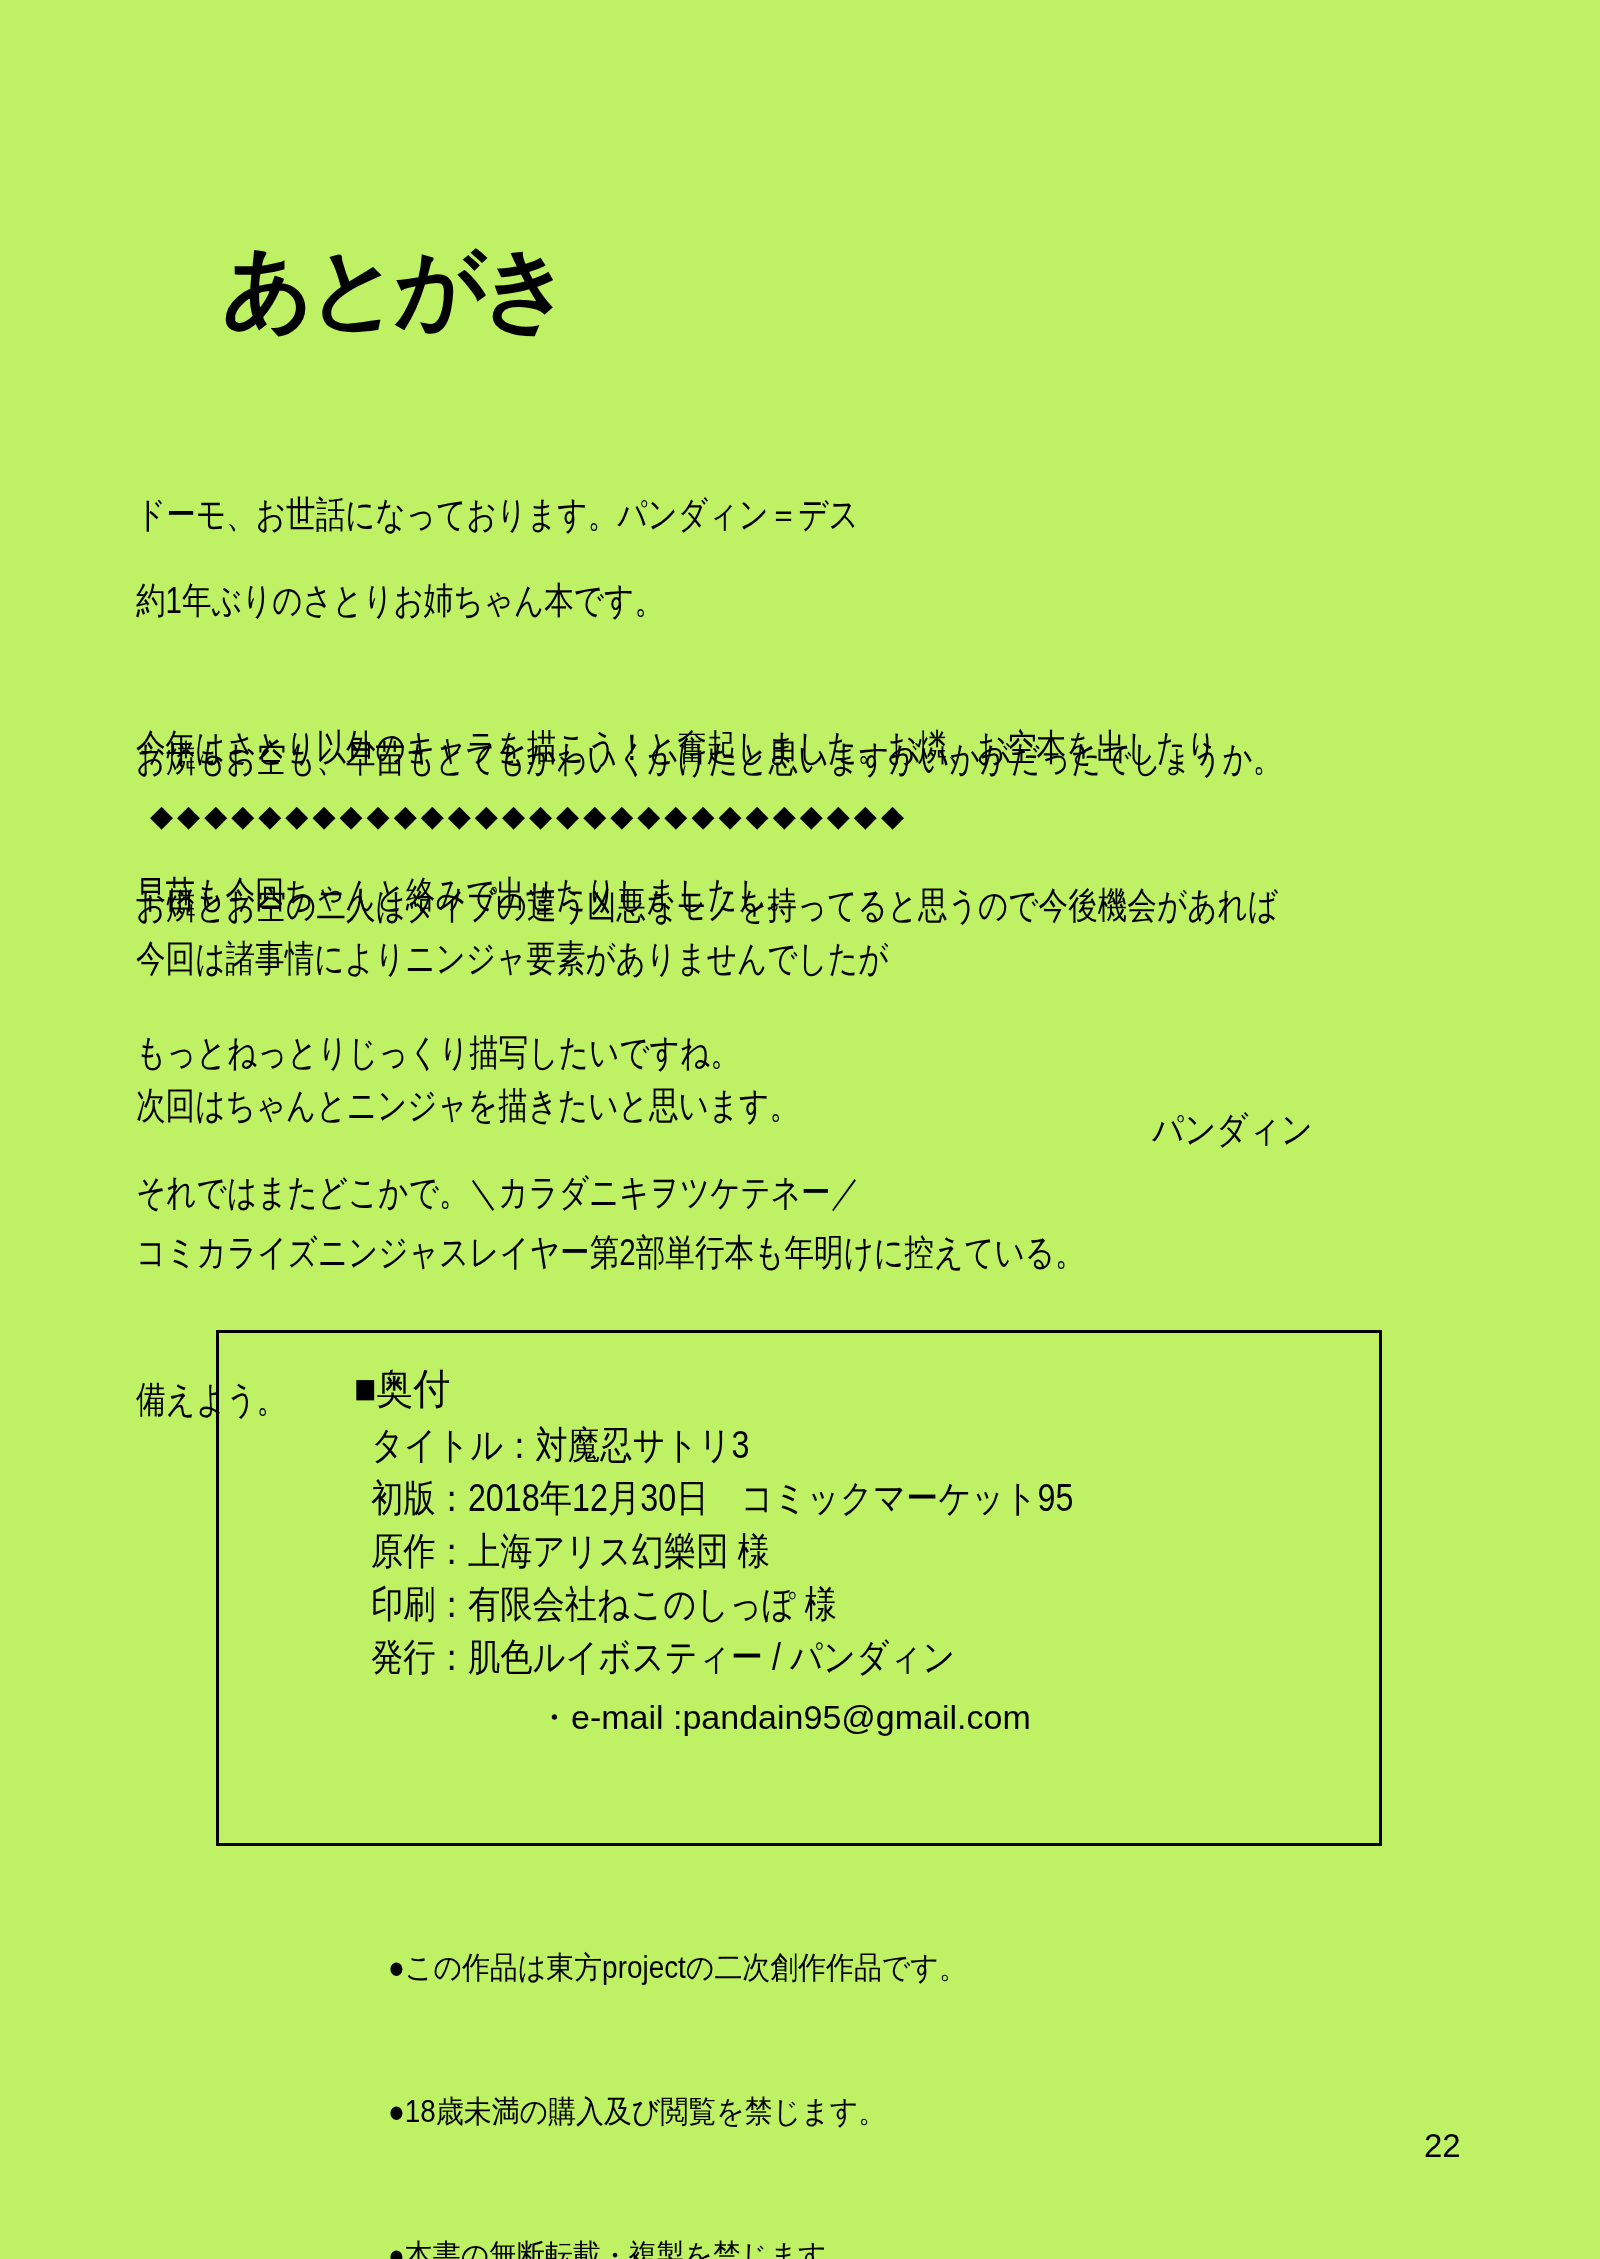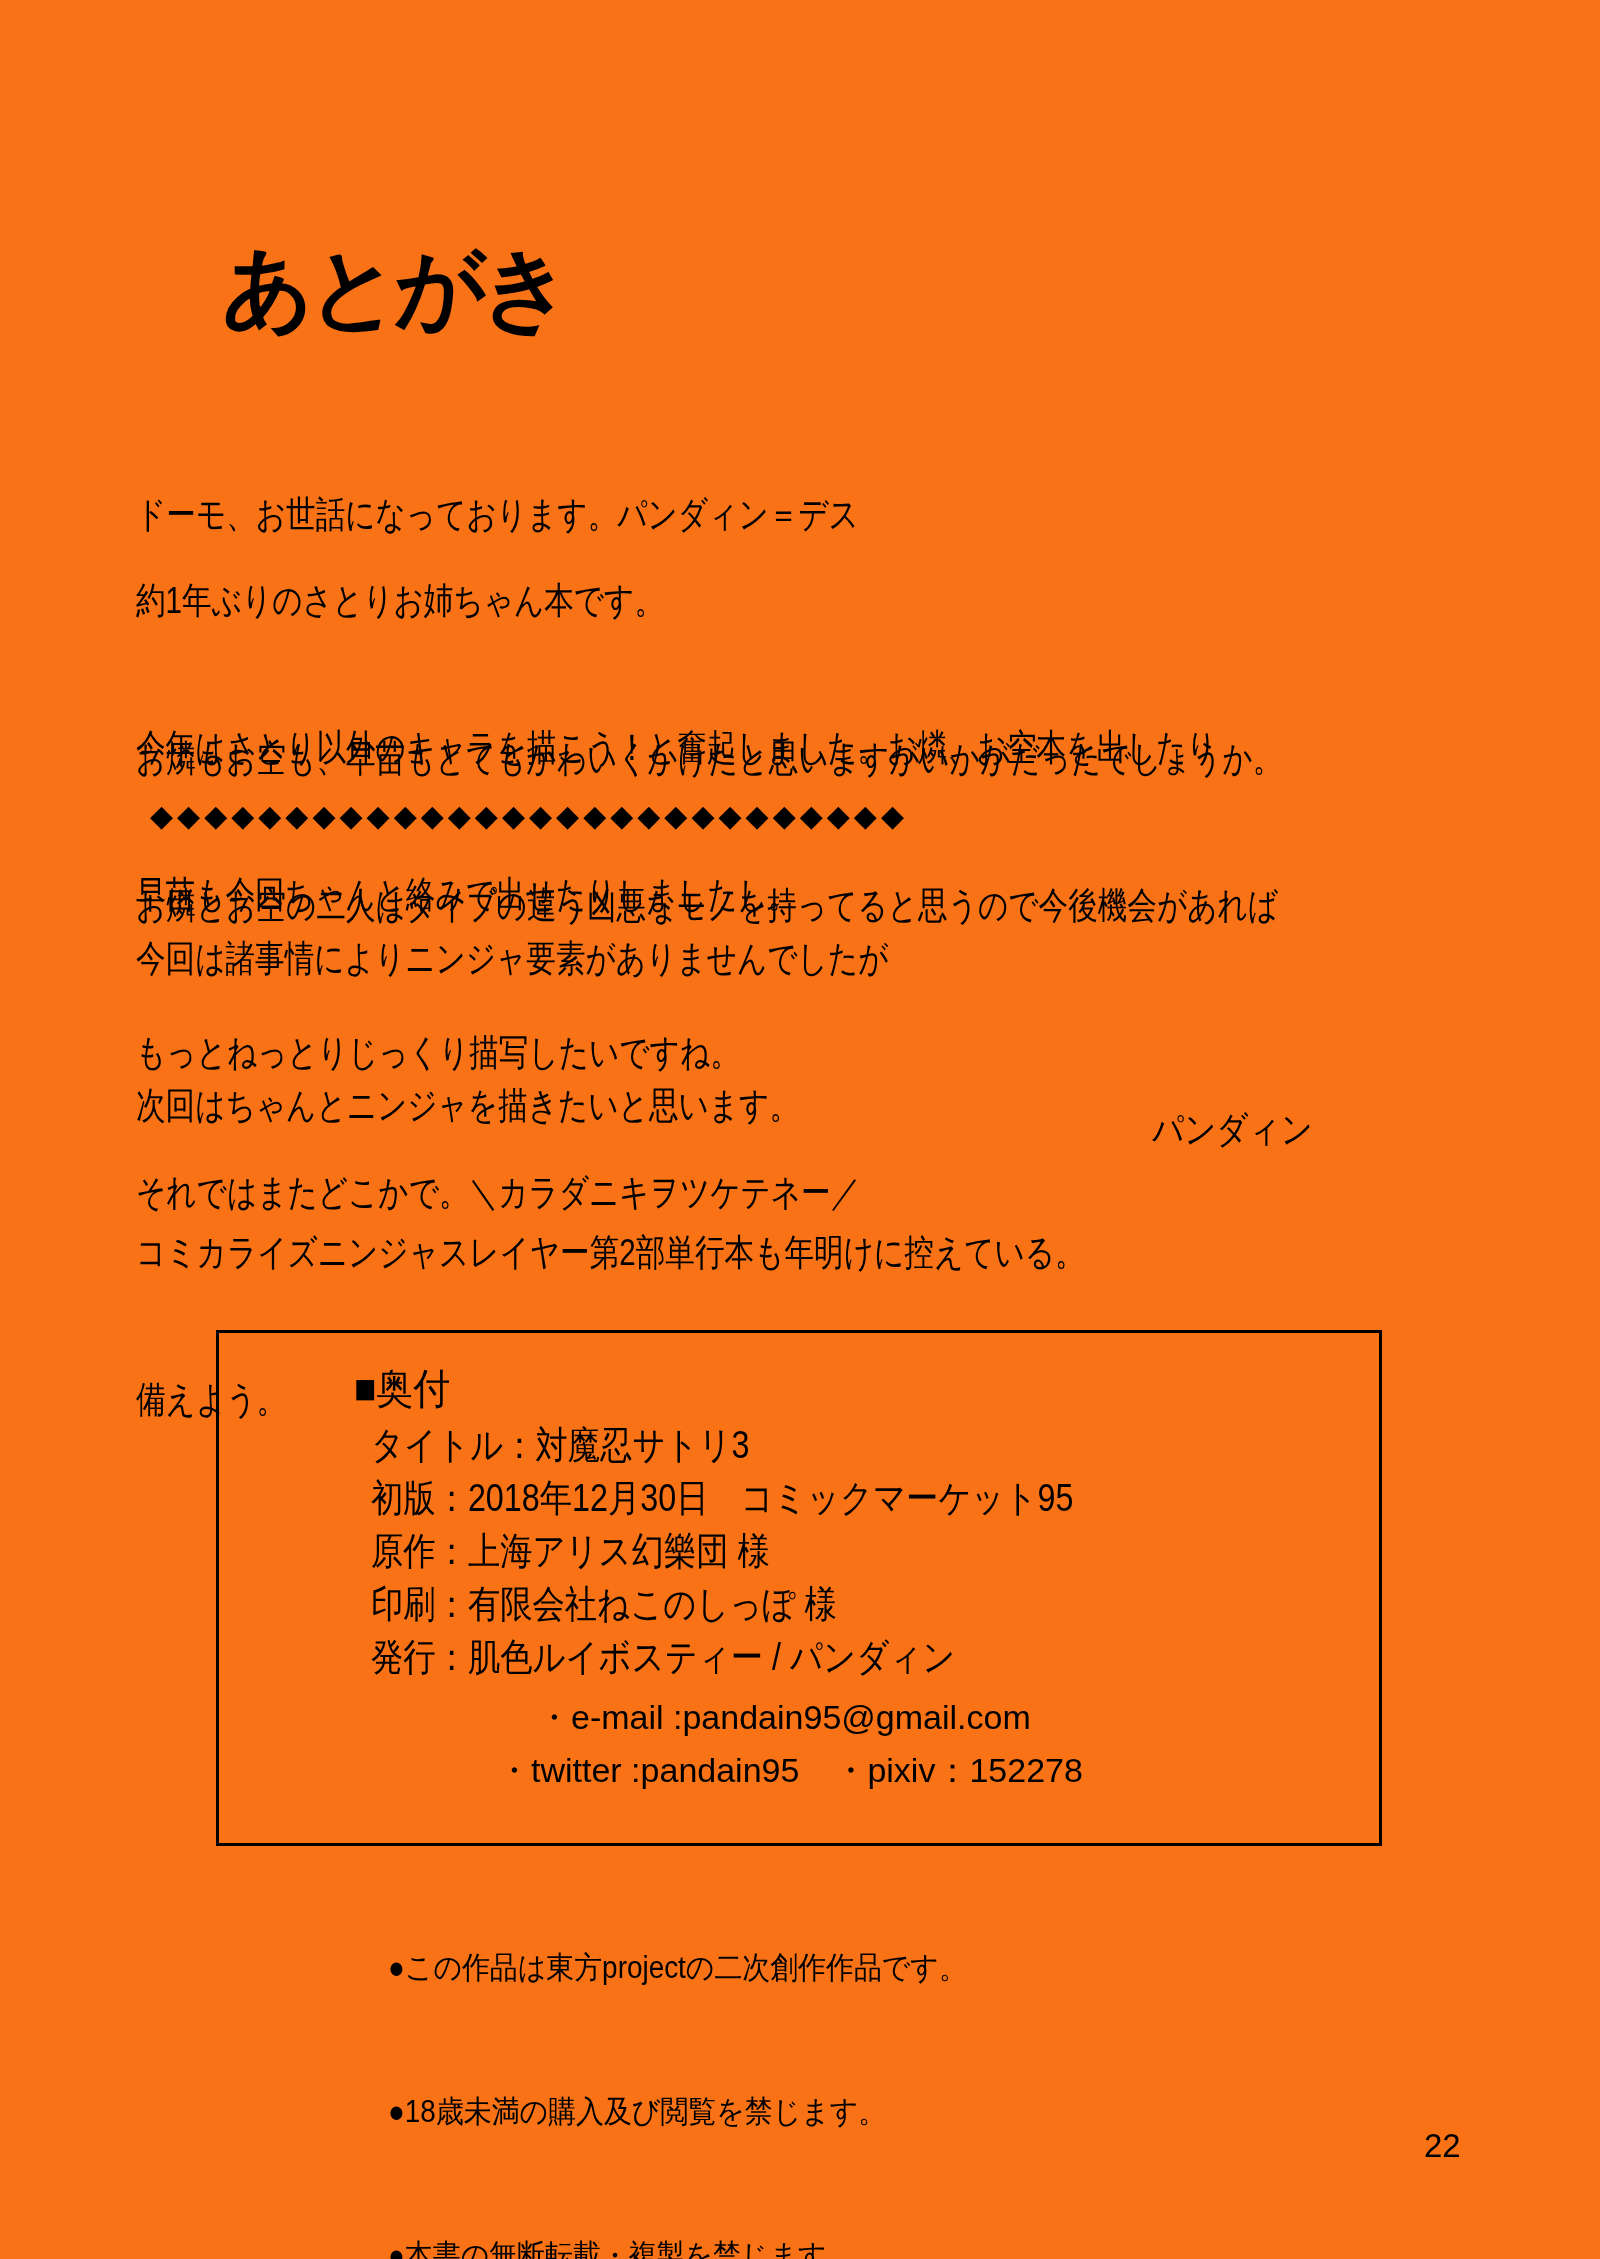--- a/index.html
+++ b/index.html
@@ -5,21 +5,21 @@
   html, body {
     margin: 0;
     padding: 0;
     background: #e8e8e8;
   }
   .page {
     position: relative;
     width: 1600px;
     height: 2259px;
     margin: 0 auto;
-    background: #f97316;
+    background: #bef264;
     color: #000000;
     font-family: "Liberation Sans", sans-serif;
     overflow: hidden;
   }
   .title {
     position: absolute;
     left: 222px;
     top: 176px;
     font-family: "DejaVu Serif", serif;
     font-weight: 700;
@@ -161,21 +161,20 @@
   <div class="signature">パンダィン</div>
 
   <div class="colophon-box">
     <div class="colophon-header">■奥付</div>
     <div class="colophon-row cr0">タイトル：対魔忍サトリ3</div>
     <div class="colophon-row cr1">初版：2018年12月30日　コミックマーケット95</div>
     <div class="colophon-row cr2">原作：上海アリス幻樂団 様</div>
     <div class="colophon-row cr3">印刷：有限会社ねこのしっぽ 様</div>
     <div class="colophon-row cr4">発行：肌色ルイボスティー / パンダィン</div>
     <div class="contact-row ct0">・e-mail :pandain95@gmail.com</div>
-    <div class="contact-row ct1">・twitter :pandain95　・pixiv：152278</div>
   </div>
 
   <div class="disclaimers">
     <div>●この作品は東方projectの二次創作作品です。</div>
     <div>●18歳未満の購入及び閲覧を禁じます。</div>
     <div>●本書の無断転載・複製を禁じます。</div>
   </div>
 
   <div class="page-number">22</div>
 

